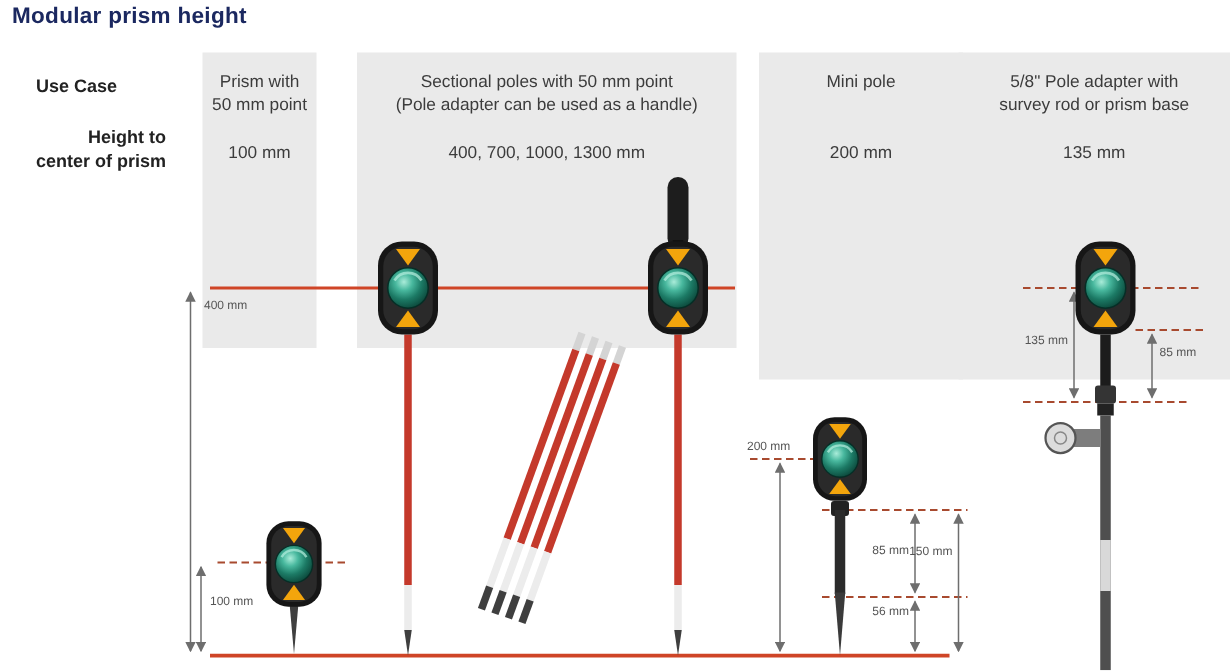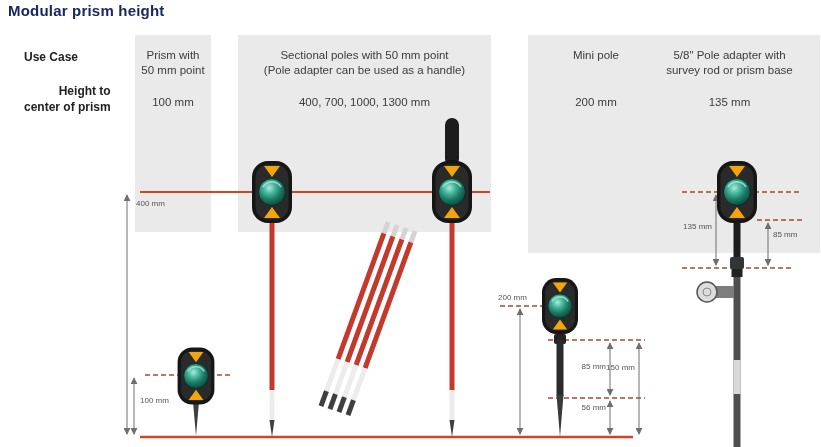--- a/index.html
+++ b/index.html
@@ -50,21 +50,21 @@
 50 mm point</div>
     <div class="hval">100 mm</div>
   </div>
 
   <div class="col" style="left:238px;width:253px;height:197px">
     <div class="usecase pre">Sectional poles with 50 mm point
 (Pole adapter can be used as a handle)</div>
     <div class="hval">400, 700, 1000, 1300 mm</div>
   </div>
 
-  <div class="col" style="left:528px;width:136px;height:218px">
+  <div class="col" style="left:506px;width:136px;height:218px">
     <div class="usecase pre">Mini pole</div>
     <div class="hval">200 mm</div>
   </div>
 
   <div class="col" style="left:639px;width:181px;height:218px">
     <div class="usecase pre">5/8" Pole adapter with
 survey rod or prism base</div>
     <div class="hval">135 mm</div>
   </div>
 

